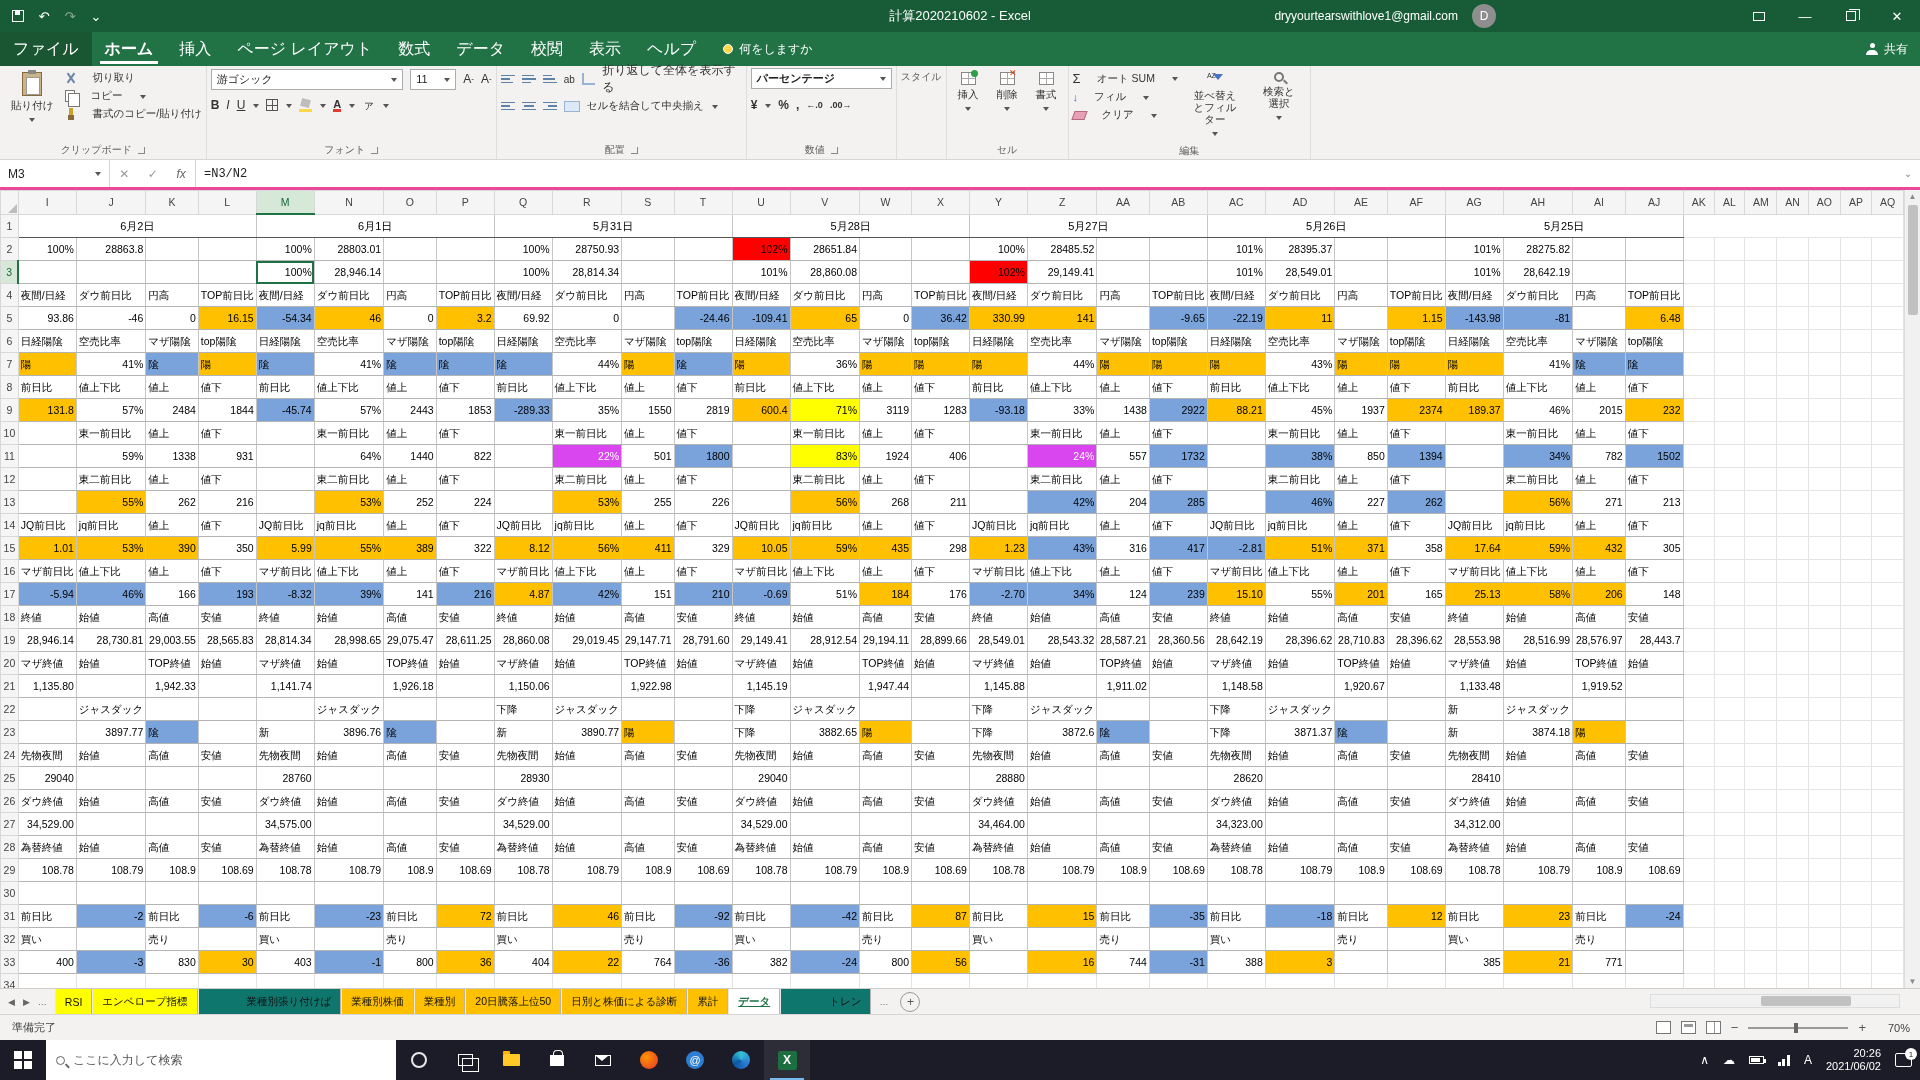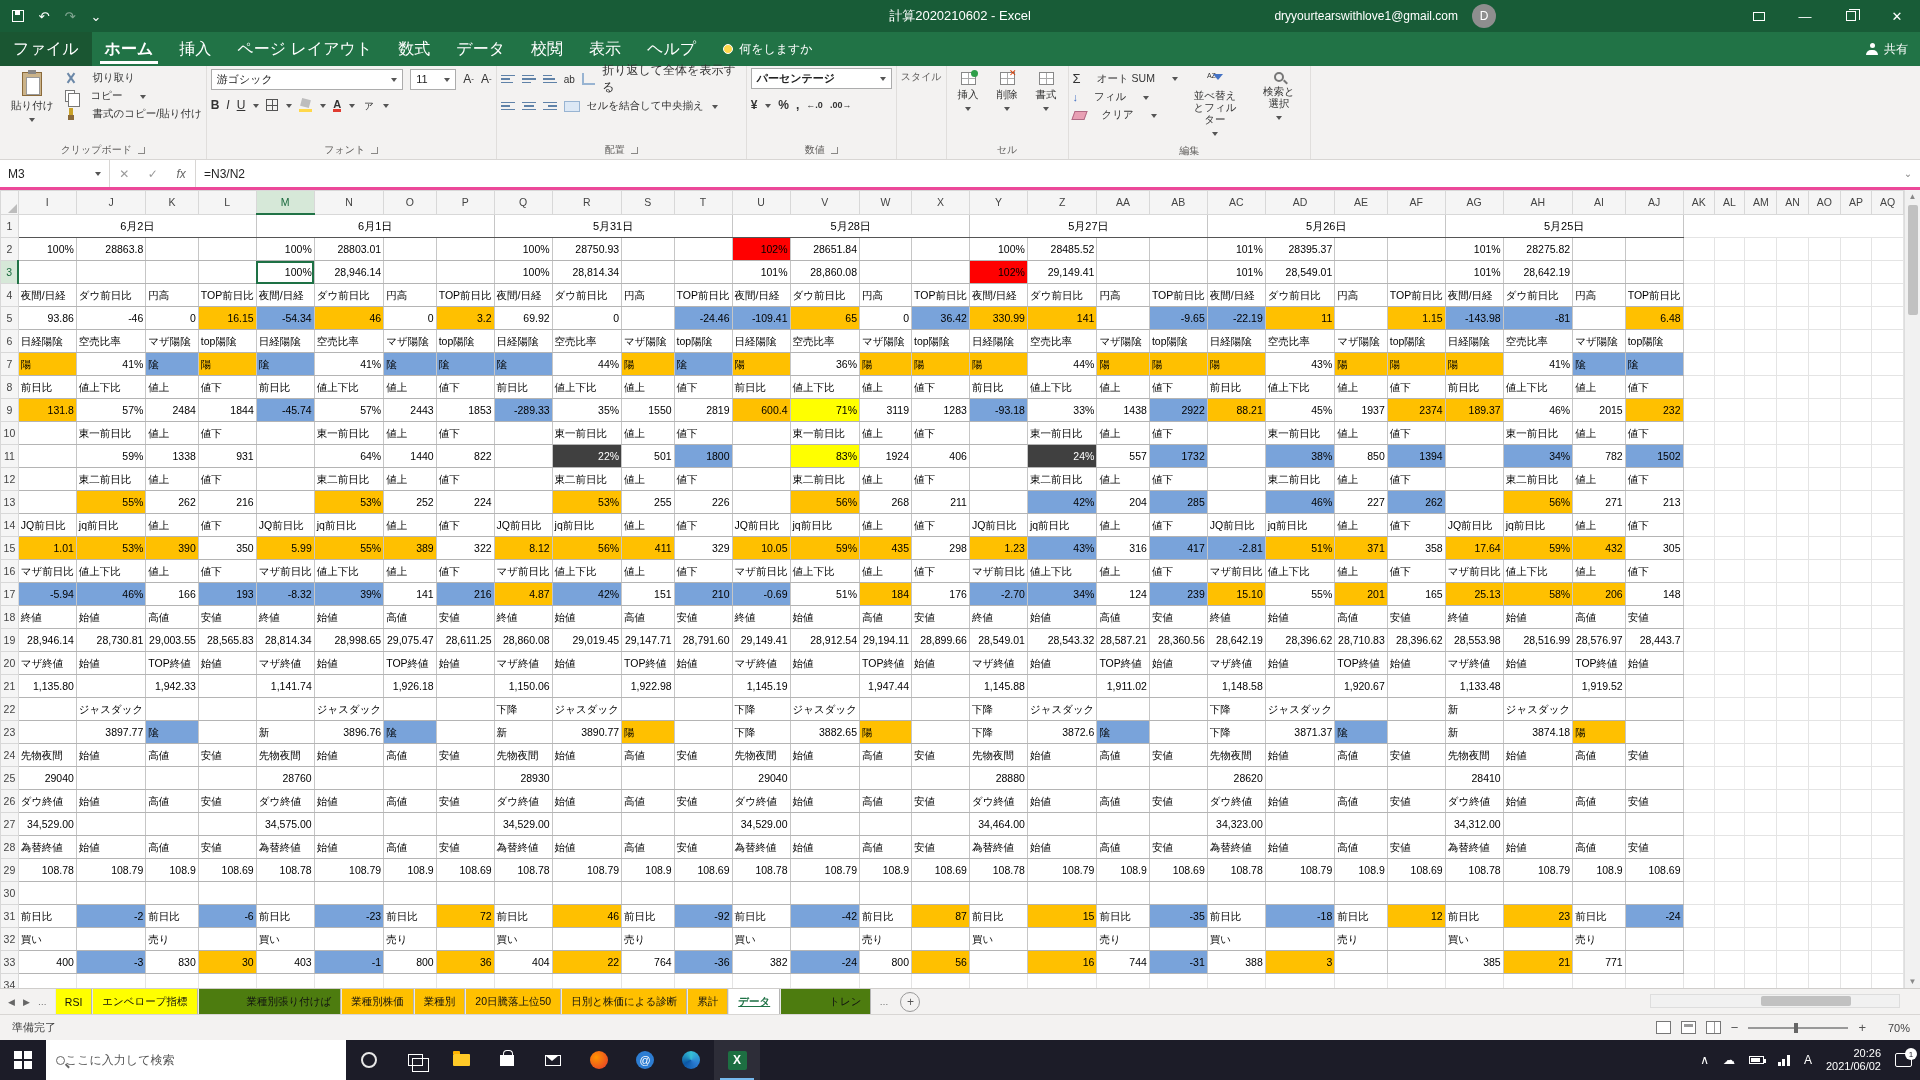--- a/index.html
+++ b/index.html
@@ -84,21 +84,21 @@
   .ic-sort:after{content:"";position:absolute;right:0;top:2px;width:0;height:0;border:5px solid transparent;border-top:6px solid #4472C4;}
   .ic-find{width:10px;height:10px;border:2px solid #777;border-radius:50%;position:relative;}
   .ic-find:after{content:"";position:absolute;left:7px;top:7px;width:5px;height:2px;background:#777;transform:rotate(45deg);}
   .sigma{font-size:13px;color:#333;}
   .ic-filldown{color:#4472C4;font-size:11px;}
   
   .fbar{height:30px;background:#fff;border-bottom:3px solid #ec4899;display:flex;align-items:stretch;flex:0 0 30px;}
   .namebox{width:110px;border-right:1px solid #D8D6D4;display:flex;align-items:center;justify-content:space-between;padding:0 8px;font-size:12px;color:#222;}
   .fbtns{width:86px;display:flex;align-items:center;justify-content:space-around;border-right:1px solid #D8D6D4;color:#999;font-size:12px;}
   .fx{font-style:italic;color:#666;font-size:12px;}
-  .formula{flex:1;display:flex;align-items:center;padding:0 8px;font-size:12px;color:#222;}
+  .formula{flex:1;display:flex;align-items:center;padding:0 8px;font-size:12px;color:#222;font-family:Liberation Mono, monospace;}
   .fexp{width:24px;display:flex;align-items:center;justify-content:center;color:#888;font-size:10px;}
   
   .gridwrap{flex:1;display:flex;overflow:hidden;background:#fff;}
   .gridarea{flex:1;overflow:hidden;}
   table.sheet{border-collapse:collapse;table-layout:fixed;}
   .sheet th,.sheet td{padding:0 2px;height:23px;overflow:hidden;white-space:nowrap;font-size:10.5px;line-height:22px;}
   .corner{background:#F5F5F5;border:1px solid #D8D8D8;position:relative;}
   .tri{position:absolute;right:1px;bottom:1px;width:0;height:0;border-left:9px solid transparent;border-bottom:9px solid #BDBDBD;}
   .ch{background:#F5F5F5;border:1px solid #D8D8D8;color:#444;font-weight:normal;font-size:10px;text-align:center;}
   .selch{background:#D6E8D8;color:#17683B;border-bottom:2px solid #217346;}
@@ -106,56 +106,56 @@
   .selrh{background:#D6E8D8;color:#17683B;border-right:2px solid #217346;}
   td.c{border-right:1px solid #C6C6C6;border-bottom:1px solid #B4B4B4;background:#fff;color:#000;}
   td.bl{border-left:1px solid #555;}
   td.date{text-align:center;font-size:11px;border-bottom:1px solid #555;}
   td.num{text-align:right;}
   td.lab{text-align:left;}
   td.o{background:#FFC000;}
   td.b{background:#79A3DA;}
   td.y{background:#FFFF00;}
   td.r{background:#FF0000;}
-  td.p{background:#404040;color:#fff;margin-top:12px;}
+  td.p{background:#d946ef;color:#fff;margin-top:12px;}
   td.sel{outline:2px solid #1E7145;outline-offset:-2px;}
   td.e{border-right:1px solid #E4E4E4;border-bottom:1px solid #E4E4E4;background:#fff;}
   .vscroll{flex:0 0 16px;background:#F1F1F1;border-left:1px solid #DDD;display:flex;flex-direction:column;align-items:center;justify-content:space-between;padding:2px 0;}
   .varrow{color:#888;font-size:8px;}
   .vthumb{width:10px;height:110px;background:#C1C1C1;border-radius:2px;margin-top:4px;flex:0 0 auto;}
   .vfill{flex:1;}
   
   .stabsbar{height:26px;background:#F3F2F1;border-top:1px solid #CFCDCB;display:flex;align-items:stretch;flex:0 0 26px;position:relative;font-size:10.5px;}
   .snav{display:flex;align-items:center;gap:8px;padding:0 8px;color:#666;font-size:9px;}
   .stablist{display:flex;align-items:stretch;}
   .stab{display:flex;align-items:center;padding:0 9px;border-right:1px solid #B5B5B5;border-left:1px solid #E8E8E8;color:#111;}
   .stab.yellow{background:#FFFF00;}
   .stab.orange{background:#FFC000;}
-  .stab.plain{background:#4d7c0f;padding-left:48px;}
+  .stab.plain{background:#0f766e;padding-left:48px;}
   .stab.active{background:#fff;color:#1E7145;font-weight:bold;text-decoration:underline;}
   .addsheet{width:20px;height:20px;margin:3px 4px;border-radius:50%;border:1px solid #999;color:#555;display:flex;align-items:center;justify-content:center;font-size:12px;}
   .hscroll{position:absolute;right:20px;top:5px;width:250px;height:14px;background:#F1F1F1;border:1px solid #DDD;display:flex;align-items:center;}
   .hthumb{width:90px;height:10px;background:#C1C1C1;margin-left:110px;border-radius:2px;}
   
   .statusbar{height:26px;background:#F3F2F1;border-top:1px solid #D8D6D4;display:flex;align-items:center;flex:0 0 26px;font-size:11px;color:#444;}
   .ready{padding-left:12px;}
   .sbright{margin-left:auto;display:flex;align-items:center;gap:10px;padding-right:10px;}
   .viewic{width:15px;height:13px;border:1px solid #777;background:#fff;position:relative;}
   .viewic.v2:before{content:"";position:absolute;left:2px;top:2px;right:2px;height:3px;background:#999;}
   .viewic.v3:before{content:"";position:absolute;left:7px;top:0;width:1px;bottom:0;background:#999;}
   .zoomtrack{width:100px;height:2px;background:#999;position:relative;}
   .zoomthumb{position:absolute;left:46px;top:-4px;width:4px;height:10px;background:#666;}
   .zoompm{color:#555;font-size:13px;}
   .zoomval{width:34px;text-align:right;}
   
   .taskbar{height:40px;background:#1C1C28;display:flex;align-items:center;flex:0 0 40px;color:#fff;}
   .tbbtn{width:46px;height:40px;display:flex;align-items:center;justify-content:center;position:relative;}
   .winlogo{display:grid;grid-template-columns:8px 8px;grid-template-rows:8px 8px;gap:1.5px;}
   .winlogo i{background:#fff;display:block;}
-  .tbsearch{width:300px;height:40px;background:#fff;display:flex;align-items:center;padding:0 10px;color:#555;font-size:12px;}
+  .tbsearch{width:350px;height:40px;background:#fff;display:flex;align-items:center;gap:8px;padding:0 10px;color:#555;font-size:12px;}
   .lens{width:9px;height:9px;border:1.5px solid #666;border-radius:50%;position:relative;flex:0 0 auto;}
   .lens:after{content:"";position:absolute;left:8px;top:8px;width:5px;height:1.5px;background:#666;transform:rotate(45deg);}
   .ring{width:16px;height:16px;border:2px solid #E8E8E8;border-radius:50%;}
   .tview{width:15px;height:12px;border:1px solid #fff;position:relative;background:transparent;}
   .tview:before{content:"";position:absolute;left:3px;top:3px;width:15px;height:12px;border:1px solid #fff;}
   .folder{width:17px;height:12px;background:#FFCA28;border-radius:1px;position:relative;}
   .folder:before{content:"";position:absolute;left:0;top:-3px;width:7px;height:3px;background:#FFB300;border-radius:1px 1px 0 0;}
   .bag{width:14px;height:11px;background:#fff;position:relative;}
   .bag:before{content:"";position:absolute;left:3px;top:-5px;width:8px;height:5px;border:1.5px solid #fff;border-bottom:none;border-radius:4px 4px 0 0;}
   .envelope{width:16px;height:11px;border:1.5px solid #fff;position:relative;}

